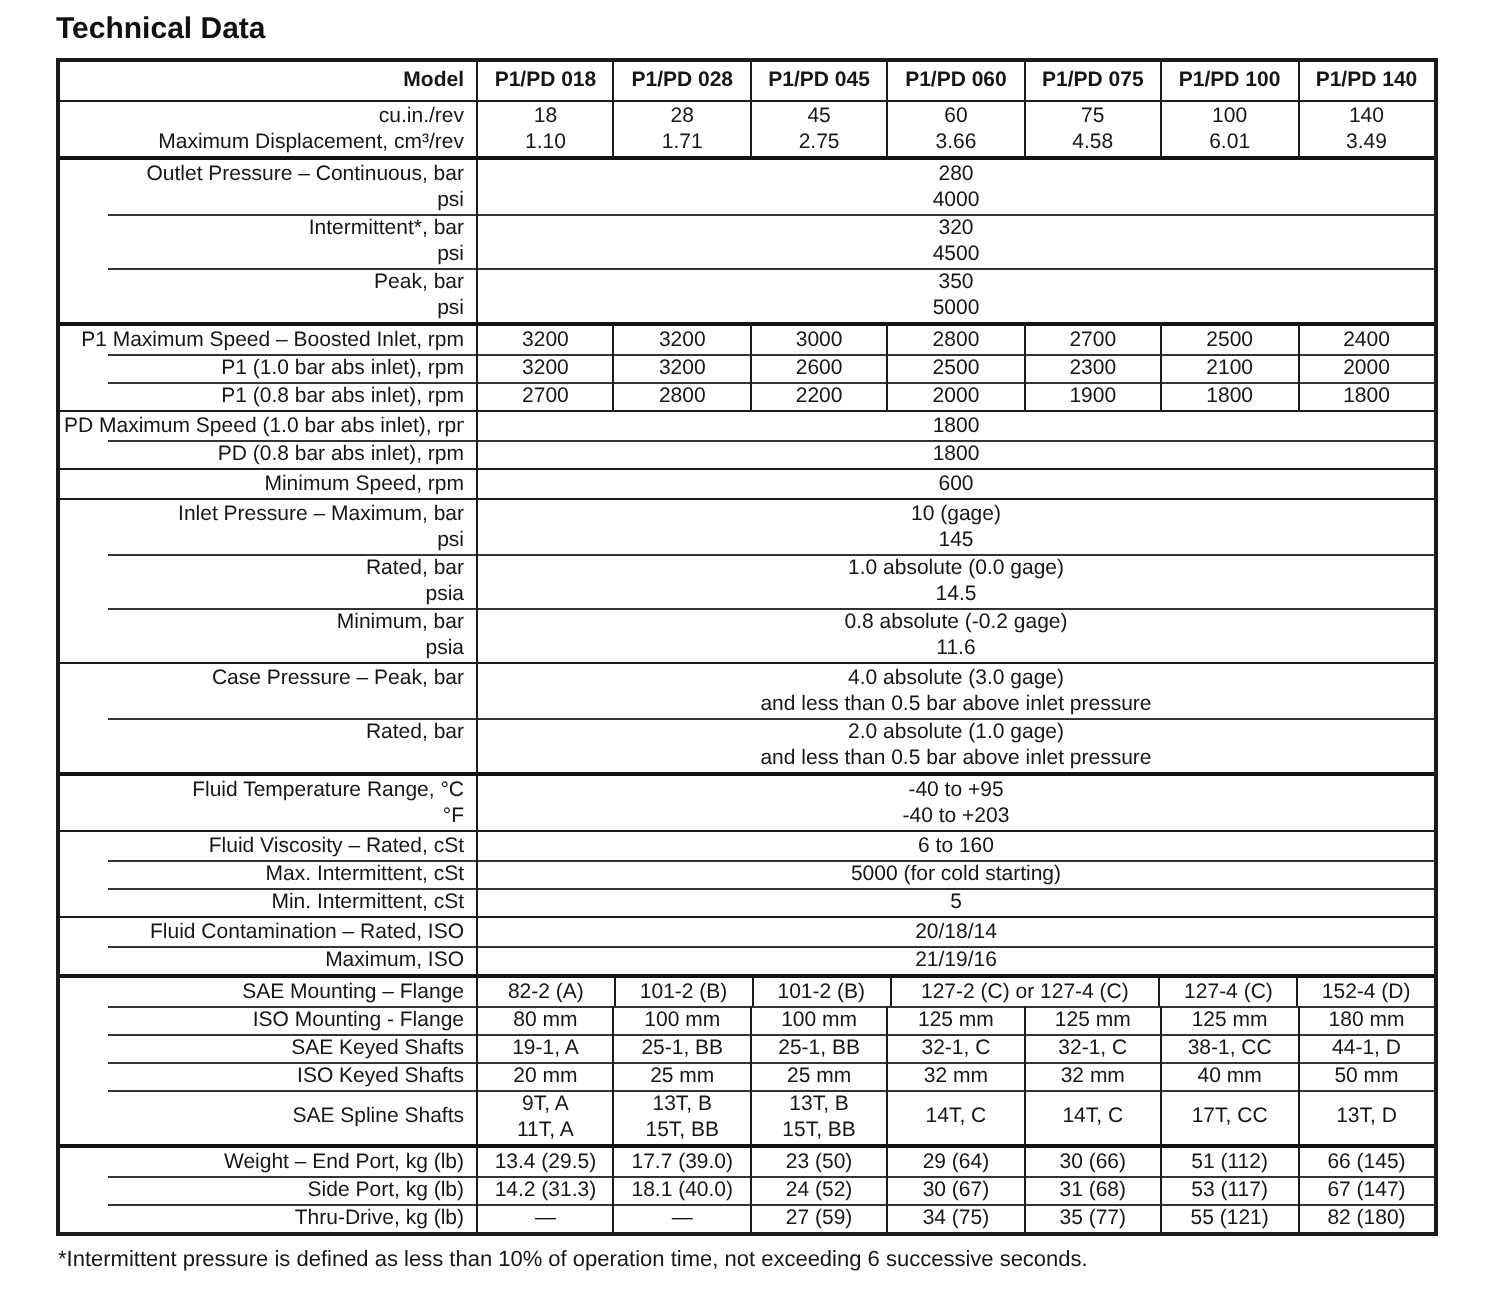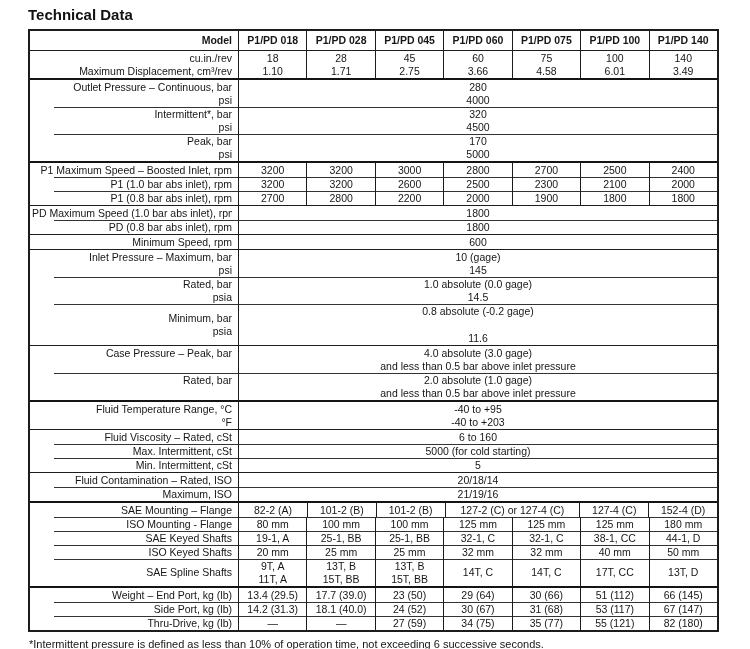--- a/index.html
+++ b/index.html
@@ -154,21 +154,21 @@
             </div>
           </div>
         </div>
         <div class="row sep-inset">
           <div class="label">
             <div class="line">Peak, bar</div>
             <div class="line">psi</div>
           </div>
           <div class="cells spanned">
             <div class="cell" style="flex-grow: 7;">
-              <div class="line">170</div>
+              <div class="line">350</div>
               <div class="line">5000</div>
             </div>
           </div>
         </div>
         <div class="row sep-thick">
           <div class="label">
             <div class="line">P1 Maximum Speed – Boosted Inlet, rpm</div>
           </div>
           <div class="cells">
             <div class="cell" style="flex-grow: 1;">
@@ -303,21 +303,21 @@
               <div class="line">14.5</div>
             </div>
           </div>
         </div>
         <div class="row sep-inset">
           <div class="label">
             <div class="line">Minimum, bar</div>
             <div class="line">psia</div>
           </div>
           <div class="cells spanned">
-            <div class="cell" style="flex-grow: 7; gap: 14px;">
+            <div class="cell" style="flex-grow: 7;">
               <div class="line">0.8 absolute (-0.2 gage)</div>
               <div class="line">11.6</div>
             </div>
           </div>
         </div>
         <div class="row sep-full">
           <div class="label">
             <div class="line">Case Pressure – Peak, bar</div>
             <div class="line"></div>
           </div>

